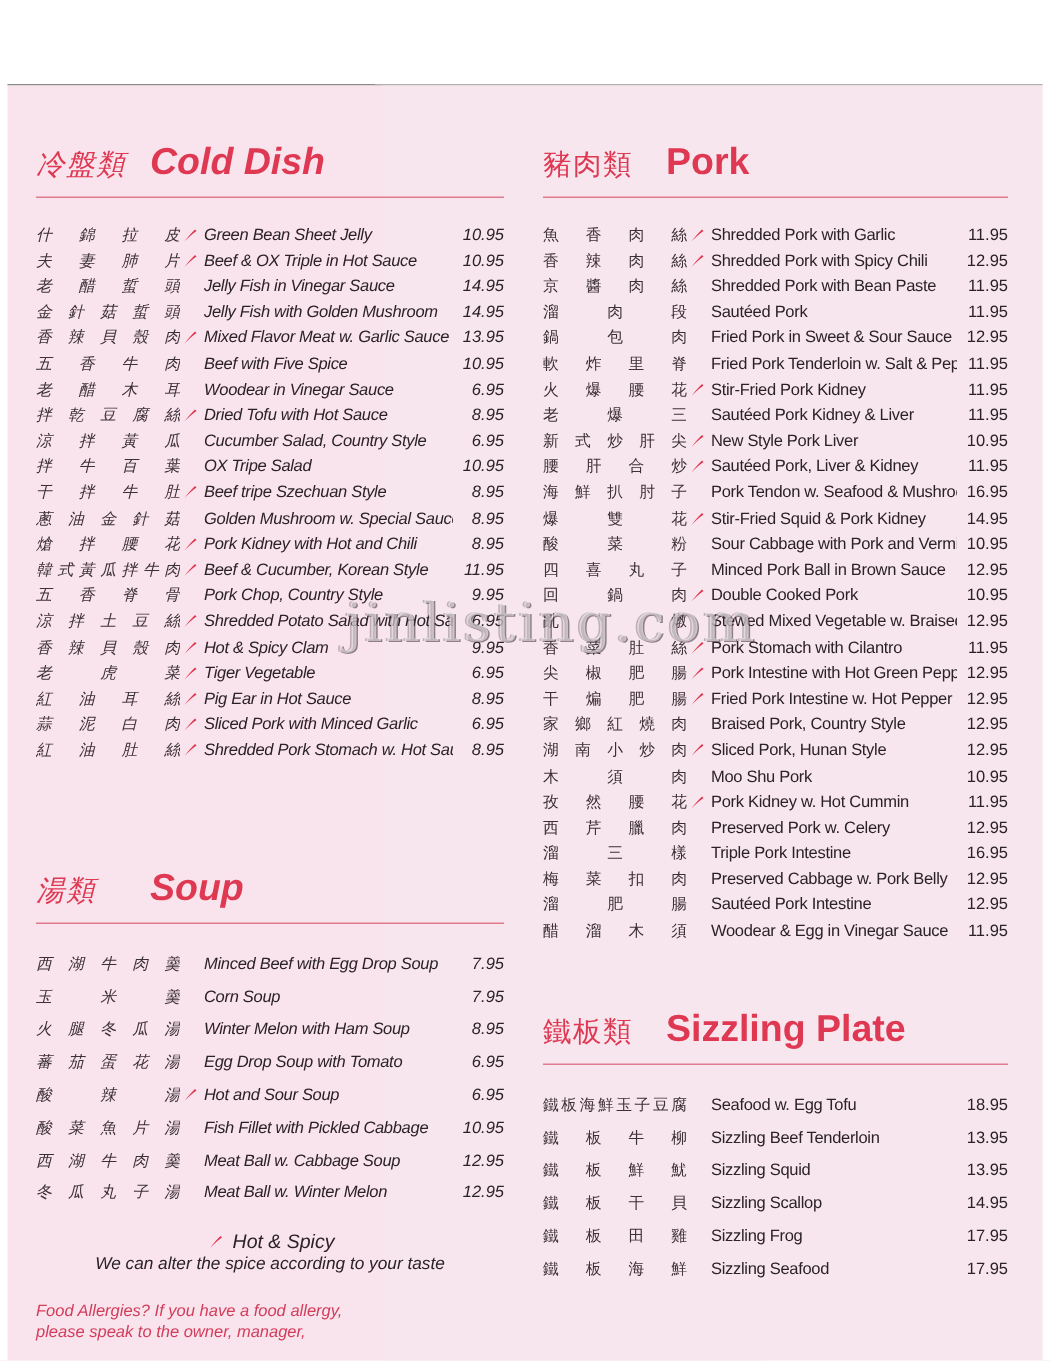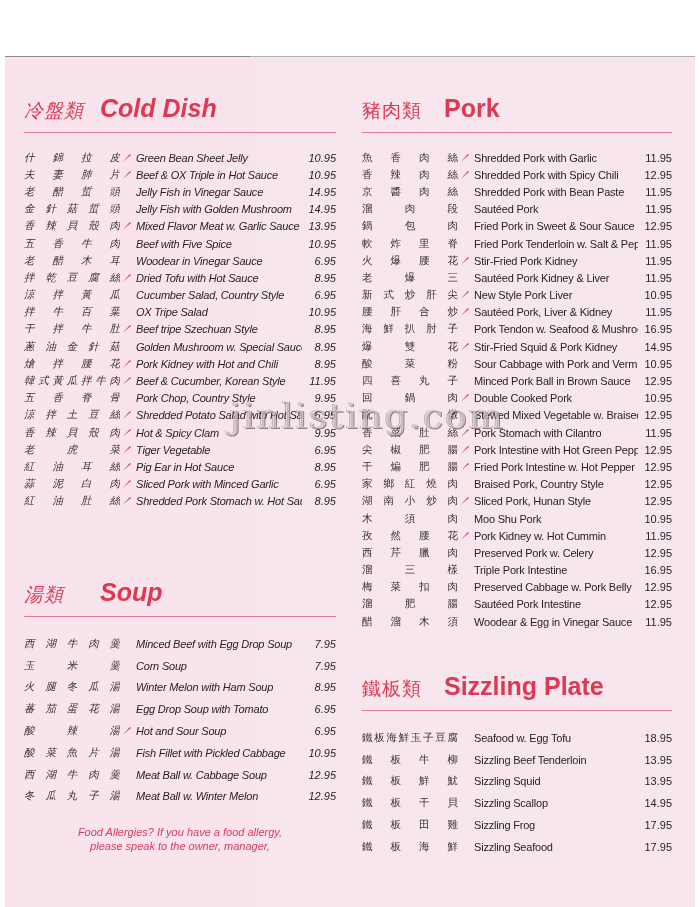--- a/index.html
+++ b/index.html
@@ -28,21 +28,21 @@
   .row { display:flex; align-items:center; height:17.2px; font-size:11px; }
   .zh { width:96px; font-family:"DejaVu Sans", sans-serif; font-size:10.5px; color:#3b3035; letter-spacing:0; text-align-last:justify; text-align:justify; white-space:nowrap; overflow:hidden; }
   .chili { width:10px; height:10px; margin-left:2px; flex:none; display:inline-block; }
   .name { flex:1; margin-left:4px; white-space:nowrap; overflow:hidden; letter-spacing:-0.2px; }
   .price { width:34px; text-align:right; flex:none; }
   .soup .row { height:21.8px; }
   .sizzle .row { height:21.8px; }
   .legend { text-align:center; margin-top:14px; }
   .legend .hs { font-size:13px; display:flex; justify-content:center; align-items:center; gap:6px; }
   .legend .alter { font-size:11.5px; margin-top:2px; }
-  .allergy { text-align:center; color:#d23d5c; font-size:11px; line-height:14px; margin-top:18px; }
+  .allergy { text-align:left; color:#d23d5c; font-size:11px; line-height:14px; margin-top:18px; }
   .watermark {
     position:absolute; left:230px; top:395px; font-family:"DejaVu Serif", serif; font-size:36px;
     color:rgba(255,255,255,0.55); letter-spacing:2px; pointer-events:none;
     text-shadow: 1px 1px 0 rgba(60,40,50,0.55), -1px 0 0 rgba(60,40,50,0.3);
   }
 </style>
 </head>
 <body>
 
 <div class="topline"></div>
@@ -263,20 +263,29 @@
         <span class="name">Meat Ball w. Cabbage Soup</span>
         <span class="price">12.95</span>
       </div>
       <div class="row">
         <span class="zh">冬瓜丸子湯</span>
         <span class="chili"></span>
         <span class="name">Meat Ball w. Winter Melon</span>
         <span class="price">12.95</span>
       </div>
     </div>
+  <div class="legend">
+    <div class="hs">
+      <svg class="chili" viewBox="0 0 10 10">
+          <path d="M1 9 C3 7 6 4 9 2 L8 1 C6 3 3 6 1 9 Z" fill="#e0344f"></path>
+        </svg>
+      <span>Hot &amp; Spicy</span>
+    </div>
+    <div class="alter">We can alter the spice according to your taste</div>
+  </div>
   <div class="allergy">
     <div>Food Allergies? If you have a food allergy,</div>
     <div>please speak to the owner, manager,</div>
   </div>
 </div>
 
 <div class="col col-right" style="top:94px;">
   <div class="sec-head">
     <span class="sec-zh">豬肉類</span>
     <span class="sec-en" style="margin-left:22px;">Pork</span>

